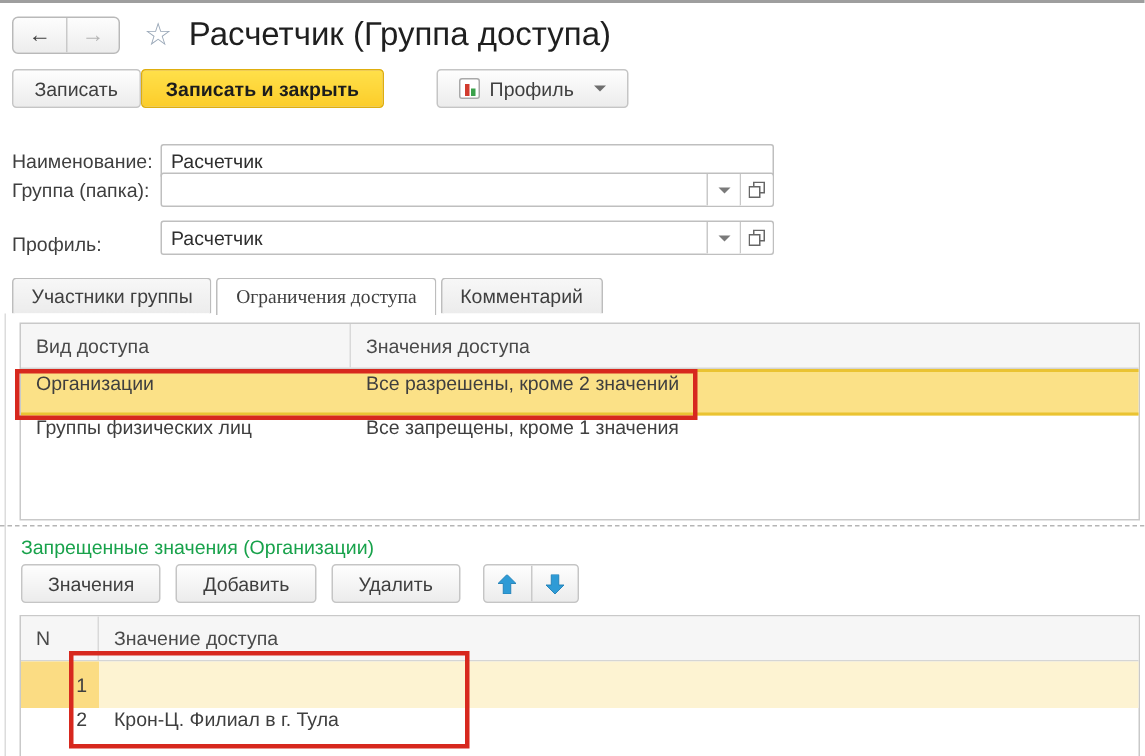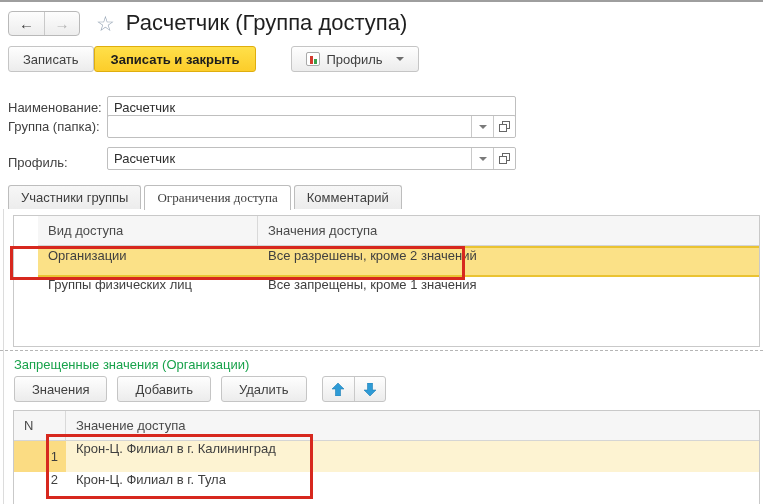--- a/index.html
+++ b/index.html
@@ -60,21 +60,21 @@
   .panel { top:207px; left:3px; right:0; bottom:0; border-left:1px solid #dcdcdc; }
 
   
   .grid { left:13px; width:747px; border:1px solid #c9c9c9; background:#fff; }
   .grid-hdr { display:flex; background:#f6f6f6; border-bottom:1px solid #d5d5d5; color:#4a4a4a; }
   .grid-hdr .hc { padding:7px 10px; border-right:1px solid #d9d9d9; }
   .grid-hdr .hc:last-child { border-right:none; flex:1; }
   .grow { display:flex; align-items:flex-start; height:30px; }
   .grow .c { padding:0 10px; overflow:hidden; white-space:nowrap; }
 
-  .t1 { top:213px; height:132px;padding-left:24px; }
+  .t1 { top:213px; height:132px; }
   .t1 .col1 { width:220px; flex:0 0 220px; }
   .t1 .sel { background:#fbe187; border-top:2px solid #eac332; border-bottom:2px solid #eac332; height:31px; }
 
   .t2 { top:408px; height:96px; }
   .t2 .colN { width:52px; flex:0 0 52px; text-align:right; justify-content:flex-end; display:flex; }
   .t2 .grid-hdr .colN { text-align:left; display:block; }
   .t2 .sel { background:#fdf3d2; }
   .t2 .sel .ncell { background:#fbdc83; height:100%; display:flex; align-items:center; justify-content:flex-end; }
 
   
@@ -201,21 +201,20 @@
   </div>
 </div>
 
 <div class="abs grid t2">
   <div class="grid-hdr">
     <div class="hc colN">N</div>
     <div class="hc">Значение доступа</div>
   </div>
   <div class="grow sel" style="height:31px;">
     <div class="colN ncell" style="padding:0 8px;">1</div>
-    <div class="c">Крон-Ц. Филиал в г. Калининград</div>
   </div>
   <div class="grow" style="height:31px;">
     <div class="colN" style="padding:0 8px;">2</div>
     <div class="c">Крон-Ц. Филиал в г. Тула</div>
   </div>
 </div>
 
 <div class="abs redbox rb1"></div>
 <div class="abs redbox rb2"></div>
 

